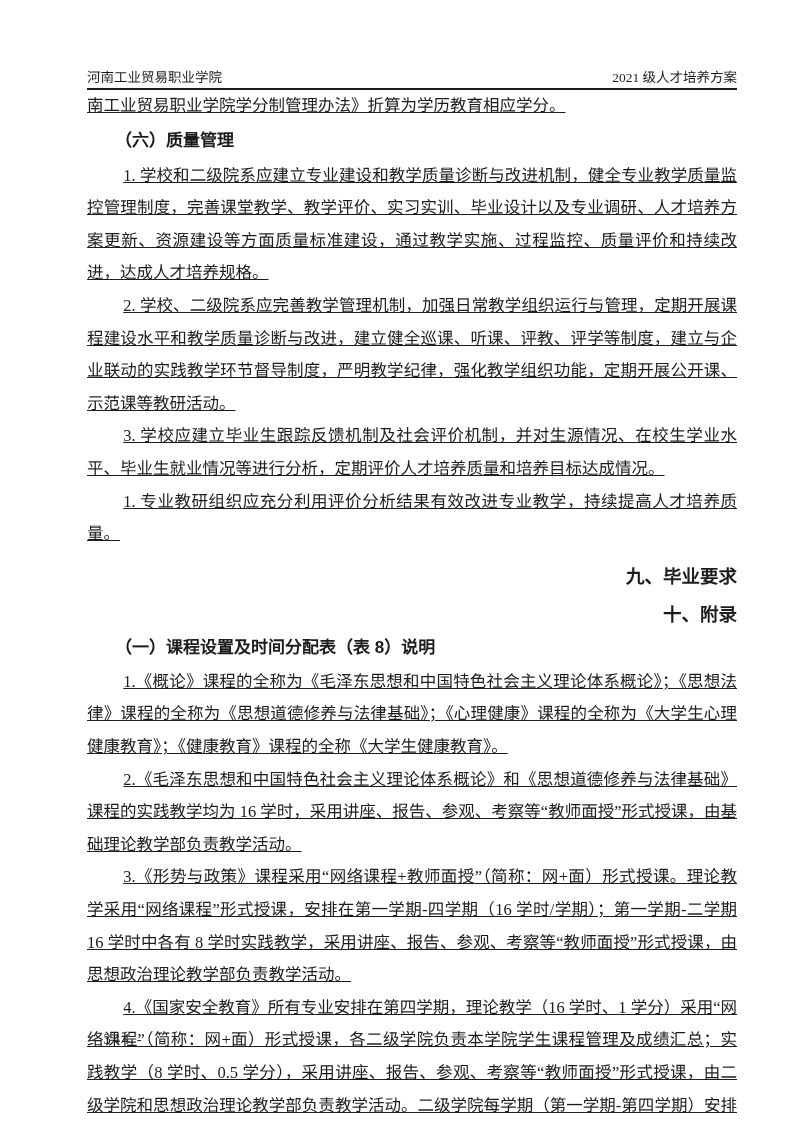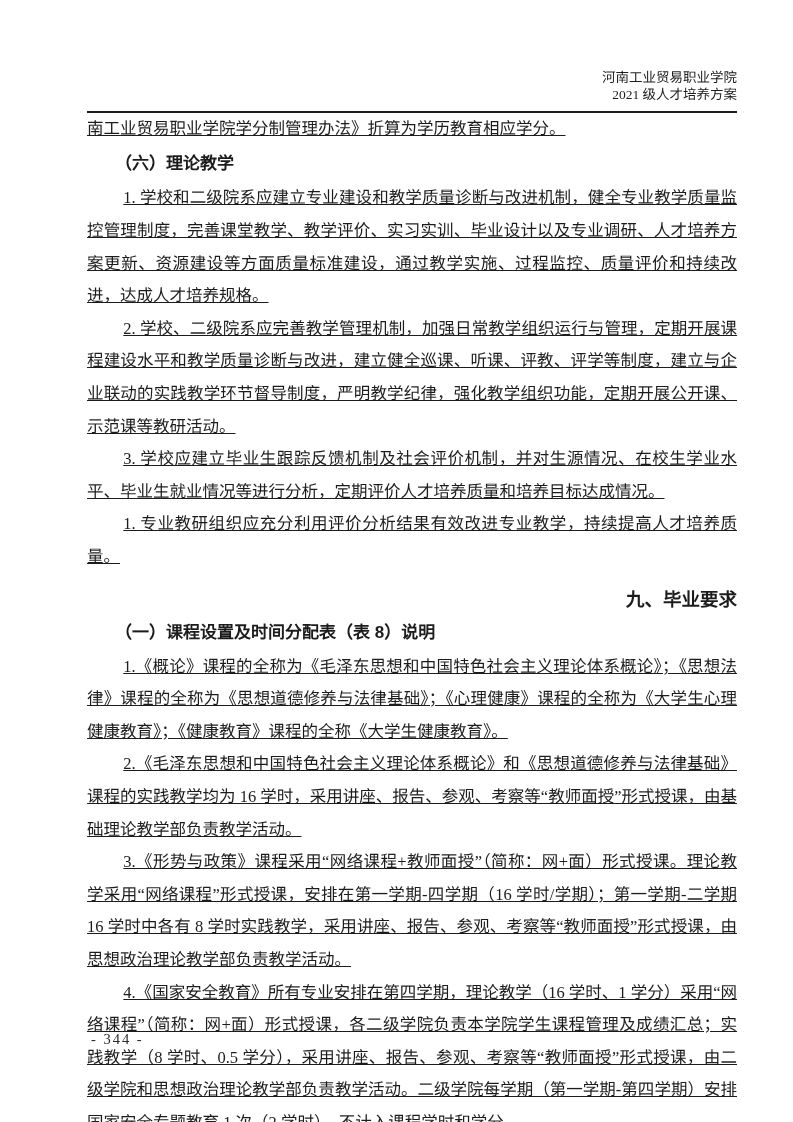--- a/index.html
+++ b/index.html
@@ -20,23 +20,22 @@
     left: 87px;
     top: 70px;
     width: 650px;
   }
   .page-header {
     display: flex;
     justify-content: space-between;
     align-items: flex-end;
     font-size: 13.5px;
     line-height: 1.25;
-    padding-bottom: 7px;
+    padding-bottom: 1px;
     border-bottom: 2px solid #1d1d1d;
-    flex-direction: column;
   }
   .doc-body {
     font-size: 16.5px;
     line-height: 32.6px;
     text-align: justify;
   }
   .doc-body p {
     margin: 0;
     text-decoration: underline;
   }
@@ -80,30 +79,31 @@
 
   <div class="page-header">
     <span>河南工业贸易职业学院</span>
     <span>2021 级人才培养方案</span>
   </div>
 
   <div class="doc-body">
 
     <p class="no-indent">南工业贸易职业学院学分制管理办法》折算为学历教育相应学分。</p>
 
-    <div class="h2">（六）理论教学</div>
+    <div class="h2">（六）质量管理</div>
 
     <p class="indent">1. 学校和二级院系应建立专业建设和教学质量诊断与改进机制，健全专业教学质量监控管理制度，完善课堂教学、教学评价、实习实训、毕业设计以及专业调研、人才培养方案更新、资源建设等方面质量标准建设，通过教学实施、过程监控、质量评价和持续改进，达成人才培养规格。</p>
     <p class="indent">2. 学校、二级院系应完善教学管理机制，加强日常教学组织运行与管理，定期开展课程建设水平和教学质量诊断与改进，建立健全巡课、听课、评教、评学等制度，建立与企业联动的实践教学环节督导制度，严明教学纪律，强化教学组织功能，定期开展公开课、示范课等教研活动。</p>
     <p class="indent">3. 学校应建立毕业生跟踪反馈机制及社会评价机制，并对生源情况、在校生学业水平、毕业生就业情况等进行分析，定期评价人才培养质量和培养目标达成情况。</p>
     <p class="indent">1. 专业教研组织应充分利用评价分析结果有效改进专业教学，持续提高人才培养质量。</p>
 
     <div class="h1">九、毕业要求</div>
 
 
+    <div class="h1">十、附录</div>
 
     <div class="h2">（一）课程设置及时间分配表（表 8）说明</div>
 
     <p class="indent">1.《概论》课程的全称为《毛泽东思想和中国特色社会主义理论体系概论》；《思想法律》课程的全称为《思想道德修养与法律基础》；《心理健康》课程的全称为《大学生心理健康教育》；《健康教育》课程的全称《大学生健康教育》。</p>
     <p class="indent">2.《毛泽东思想和中国特色社会主义理论体系概论》和《思想道德修养与法律基础》课程的实践教学均为 16 学时，采用讲座、报告、参观、考察等“教师面授”形式授课，由基础理论教学部负责教学活动。</p>
     <p class="indent">3.《形势与政策》课程采用“网络课程+教师面授”（简称：网+面）形式授课。理论教学采用“网络课程”形式授课，安排在第一学期-四学期（16 学时/学期）；第一学期-二学期 16 学时中各有 8 学时实践教学，采用讲座、报告、参观、考察等“教师面授”形式授课，由思想政治理论教学部负责教学活动。</p>
     <p class="indent">4.《国家安全教育》所有专业安排在第四学期，理论教学（16 学时、1 学分）采用“网络课程”（简称：网+面）形式授课，各二级学院负责本学院学生课程管理及成绩汇总；实践教学（8 学时、0.5 学分），采用讲座、报告、参观、考察等“教师面授”形式授课，由二级学院和思想政治理论教学部负责教学活动。二级学院每学期（第一学期-第四学期）安排国家安全专题教育 1 次（2 学时），不计入课程学时和学分。</p>
 
   </div>
 </div>

